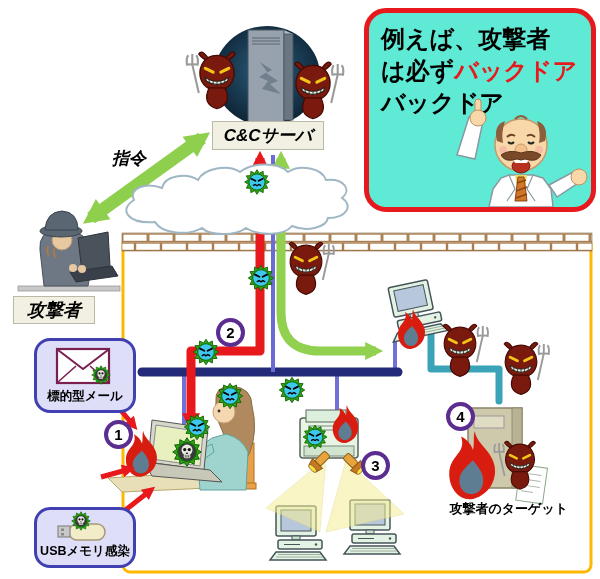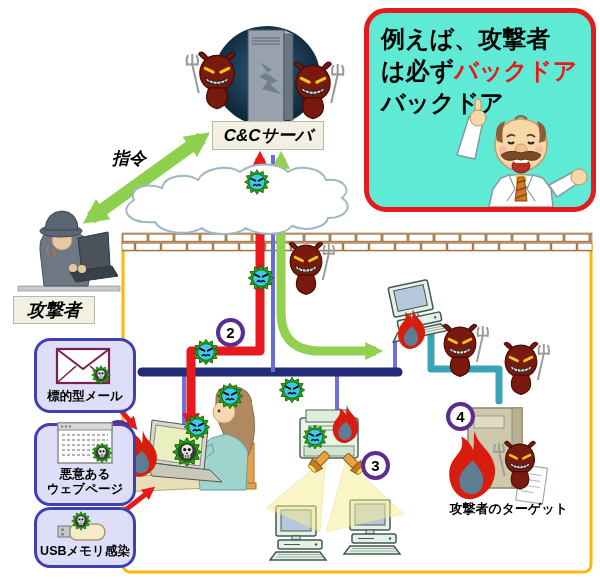--- a/index.html
+++ b/index.html
@@ -279,37 +279,20 @@
   <div class="ic">
     <svg width="60" height="42" viewBox="0 0 60 42">
       <rect x="2" y="2" width="52" height="34" fill="#FFF" stroke="#7A2050" stroke-width="2.2"></rect>
       <path d="M3,3 L28,22 L53,3" fill="none" stroke="#7A2050" stroke-width="2"></path>
       <path d="M3,35 L21,19 M53,35 L35,19" fill="none" stroke="#7A2050" stroke-width="1.6"></path>
       <use href="#virusskull" transform="translate(46,28) scale(0.62)"></use>
     </svg>
   </div>
   <div class="vec-label">標的型メール</div>
 </div>
-<div class="vec-box vb2">
-  <div class="ic">
-    <svg width="60" height="46" viewBox="0 0 60 46">
-      <rect x="3" y="2" width="54" height="40" fill="#FFF" stroke="#8A8A8A" stroke-width="1.5"></rect>
-      <rect x="3" y="2" width="54" height="7" fill="#D8D8D8" stroke="#8A8A8A" stroke-width="1"></rect>
-      <circle cx="7" cy="5.5" r="1.2" fill="#888"></circle>
-          <circle cx="11" cy="5.5" r="1.2" fill="#888"></circle>
-          <circle cx="15" cy="5.5" r="1.2" fill="#888"></circle>
-      <g stroke="#9A9A9A" stroke-width="1.6" stroke-dasharray="3,2">
-        <path d="M7,14 h46 M7,19 h46 M7,24 h46 M7,29 h40 M7,34 h30"></path>
-      </g>
-      <use href="#virusskull" transform="translate(47,32) scale(0.66)"></use>
-    </svg>
-  </div>
-  <div class="vec-label">悪意ある
-ウェブページ</div>
-</div>
 <div class="vec-box vb3">
   <div class="ic">
     <svg width="60" height="34" viewBox="0 0 60 34">
       <rect x="14" y="14" width="36" height="16" rx="8" fill="#F2ECC8" stroke="#A89878" stroke-width="1.5"></rect>
       <rect x="3" y="16" width="12" height="11" fill="#C8C8C8" stroke="#888" stroke-width="1.2"></rect>
       <rect x="6" y="18.5" width="3" height="2.5" fill="#888"></rect>
           <rect x="6" y="23" width="3" height="2.5" fill="#888"></rect>
       <use href="#virusskull" transform="translate(26,11) scale(0.62)"></use>
     </svg>
   </div>

